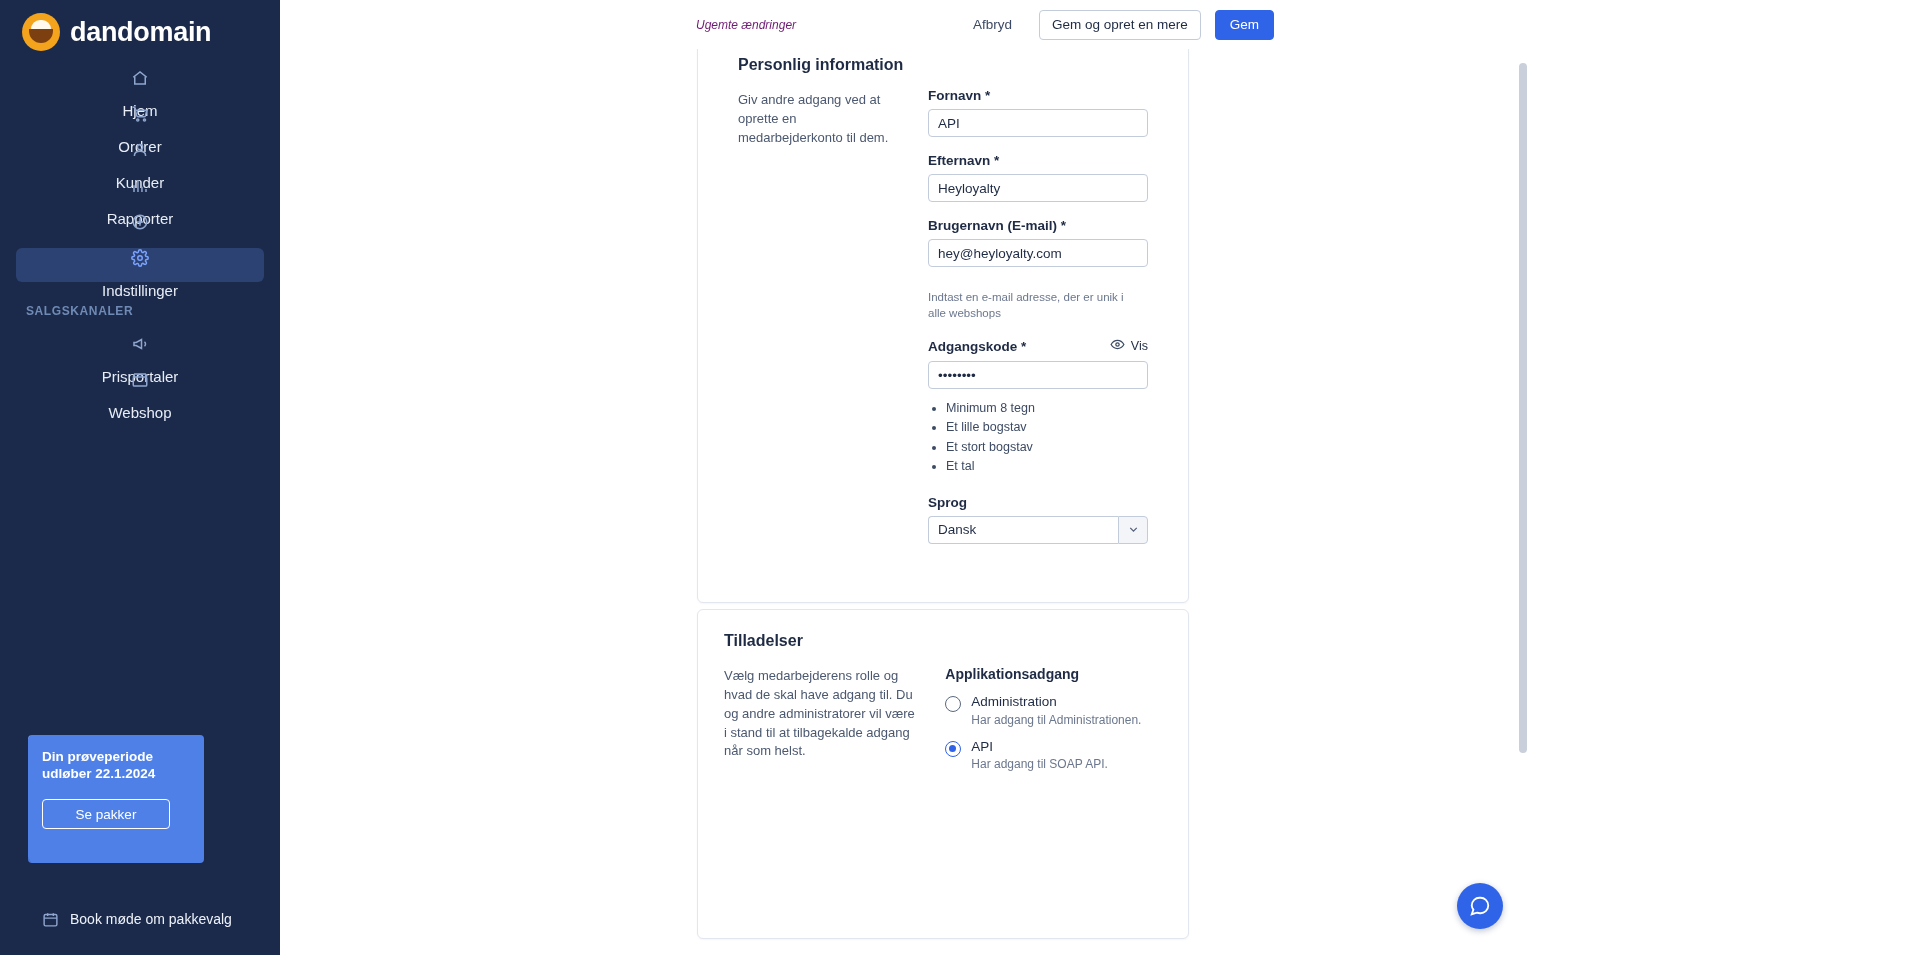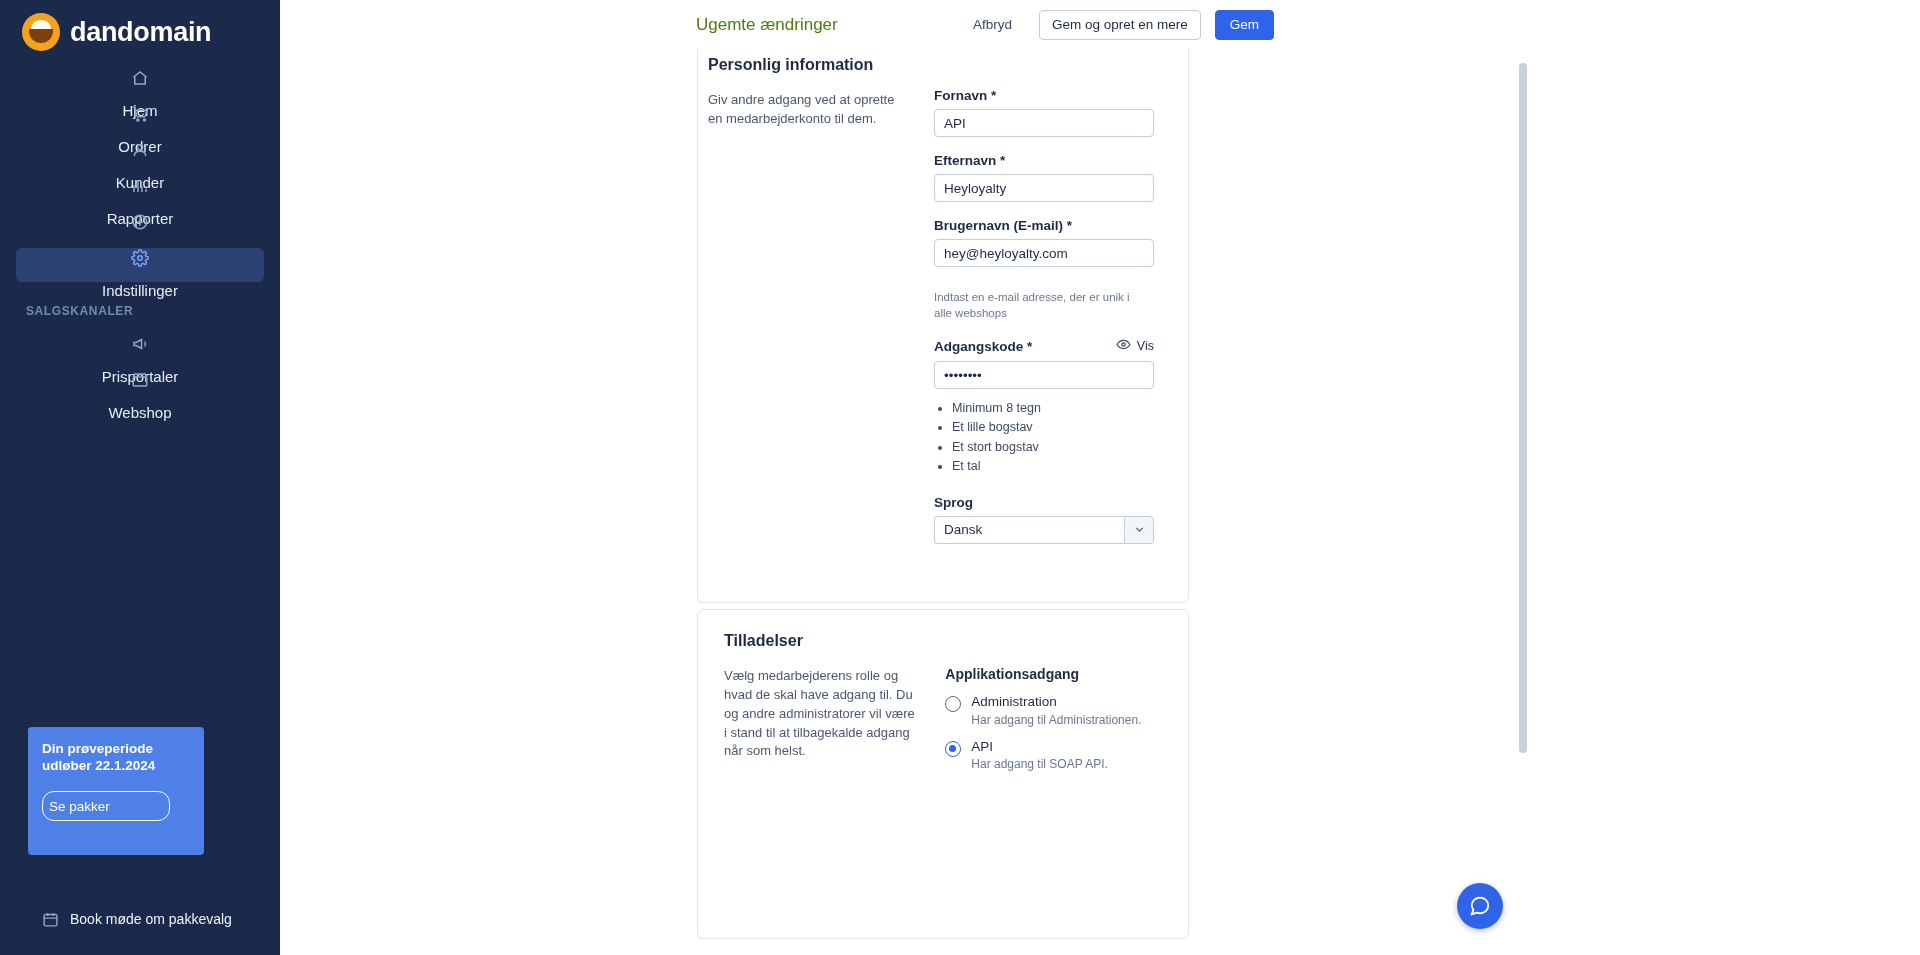--- a/index.html
+++ b/index.html
@@ -107,21 +107,21 @@
     font-size: 12px;
     letter-spacing: .6px;
     color: #6f8ab5;
     font-weight: 700;
     text-transform: uppercase;
   }
 
   .promo {
     position: absolute;
     left: 28px;
-    bottom: 100px;
+    bottom: 92px;
     width: 176px;
     height: 128px;
     background: #4f80e8;
     border-radius: 4px;
     padding: 14px 14px 0 14px;
     overflow: hidden;
   }
   .promo::after{
     content:"";
     position:absolute; inset:0;
@@ -137,23 +137,23 @@
     color: #ffffff;
     position: relative;
     z-index: 2;
   }
   .promo-btn {
     margin-top: 16px;
     display: block;
     width: 128px;
     height: 30px;
     line-height: 28px;
-    text-align: left;
+    text-align: center;
     border: 1px solid #ffffff;
-    border-radius: 12px;
+    border-radius: 4px;
     color: #ffffff;
     font-size: 13.5px;
     background: transparent;
     cursor: pointer;
     position: relative;
     z-index: 2;
     font-family: inherit;
   }
   .book-link {
     position: absolute;
@@ -181,23 +181,24 @@
     top: 0; left: 0; right: 0;
     height: 49px;
     background: #ffffff;
     display: flex;
     align-items: center;
     z-index: 5;
   }
   .topbar-title {
     position: absolute;
     left: 416px;
-    font-size: 17px;
-    color: #4d7c0f;
+    font-size: 12px;
+    color: #701a75;
     font-weight: 400;
+    font-style: italic;
   }
   .topbar-actions {
     position: absolute;
     left: 680px;
     display: flex;
     align-items: center;
     gap: 14px;
   }
   .btn {
     font-family: inherit;
@@ -237,21 +238,21 @@
     left: 417px;
     width: 492px;
     background: #ffffff;
     border: 1px solid #e2e6ee;
     border-radius: 6px;
     box-shadow: 0 1px 2px rgba(20,30,60,.04);
   }
   #card-personal {
     top: -16px;
     height: 570px;
-    padding: 22px 10px;
+    padding: 22px 40px;
   }
   #card-permissions {
     top: 560px;
     height: 330px;
     padding: 22px 26px;
   }
 
   .card-title {
     font-size: 16px;
     font-weight: 700;

